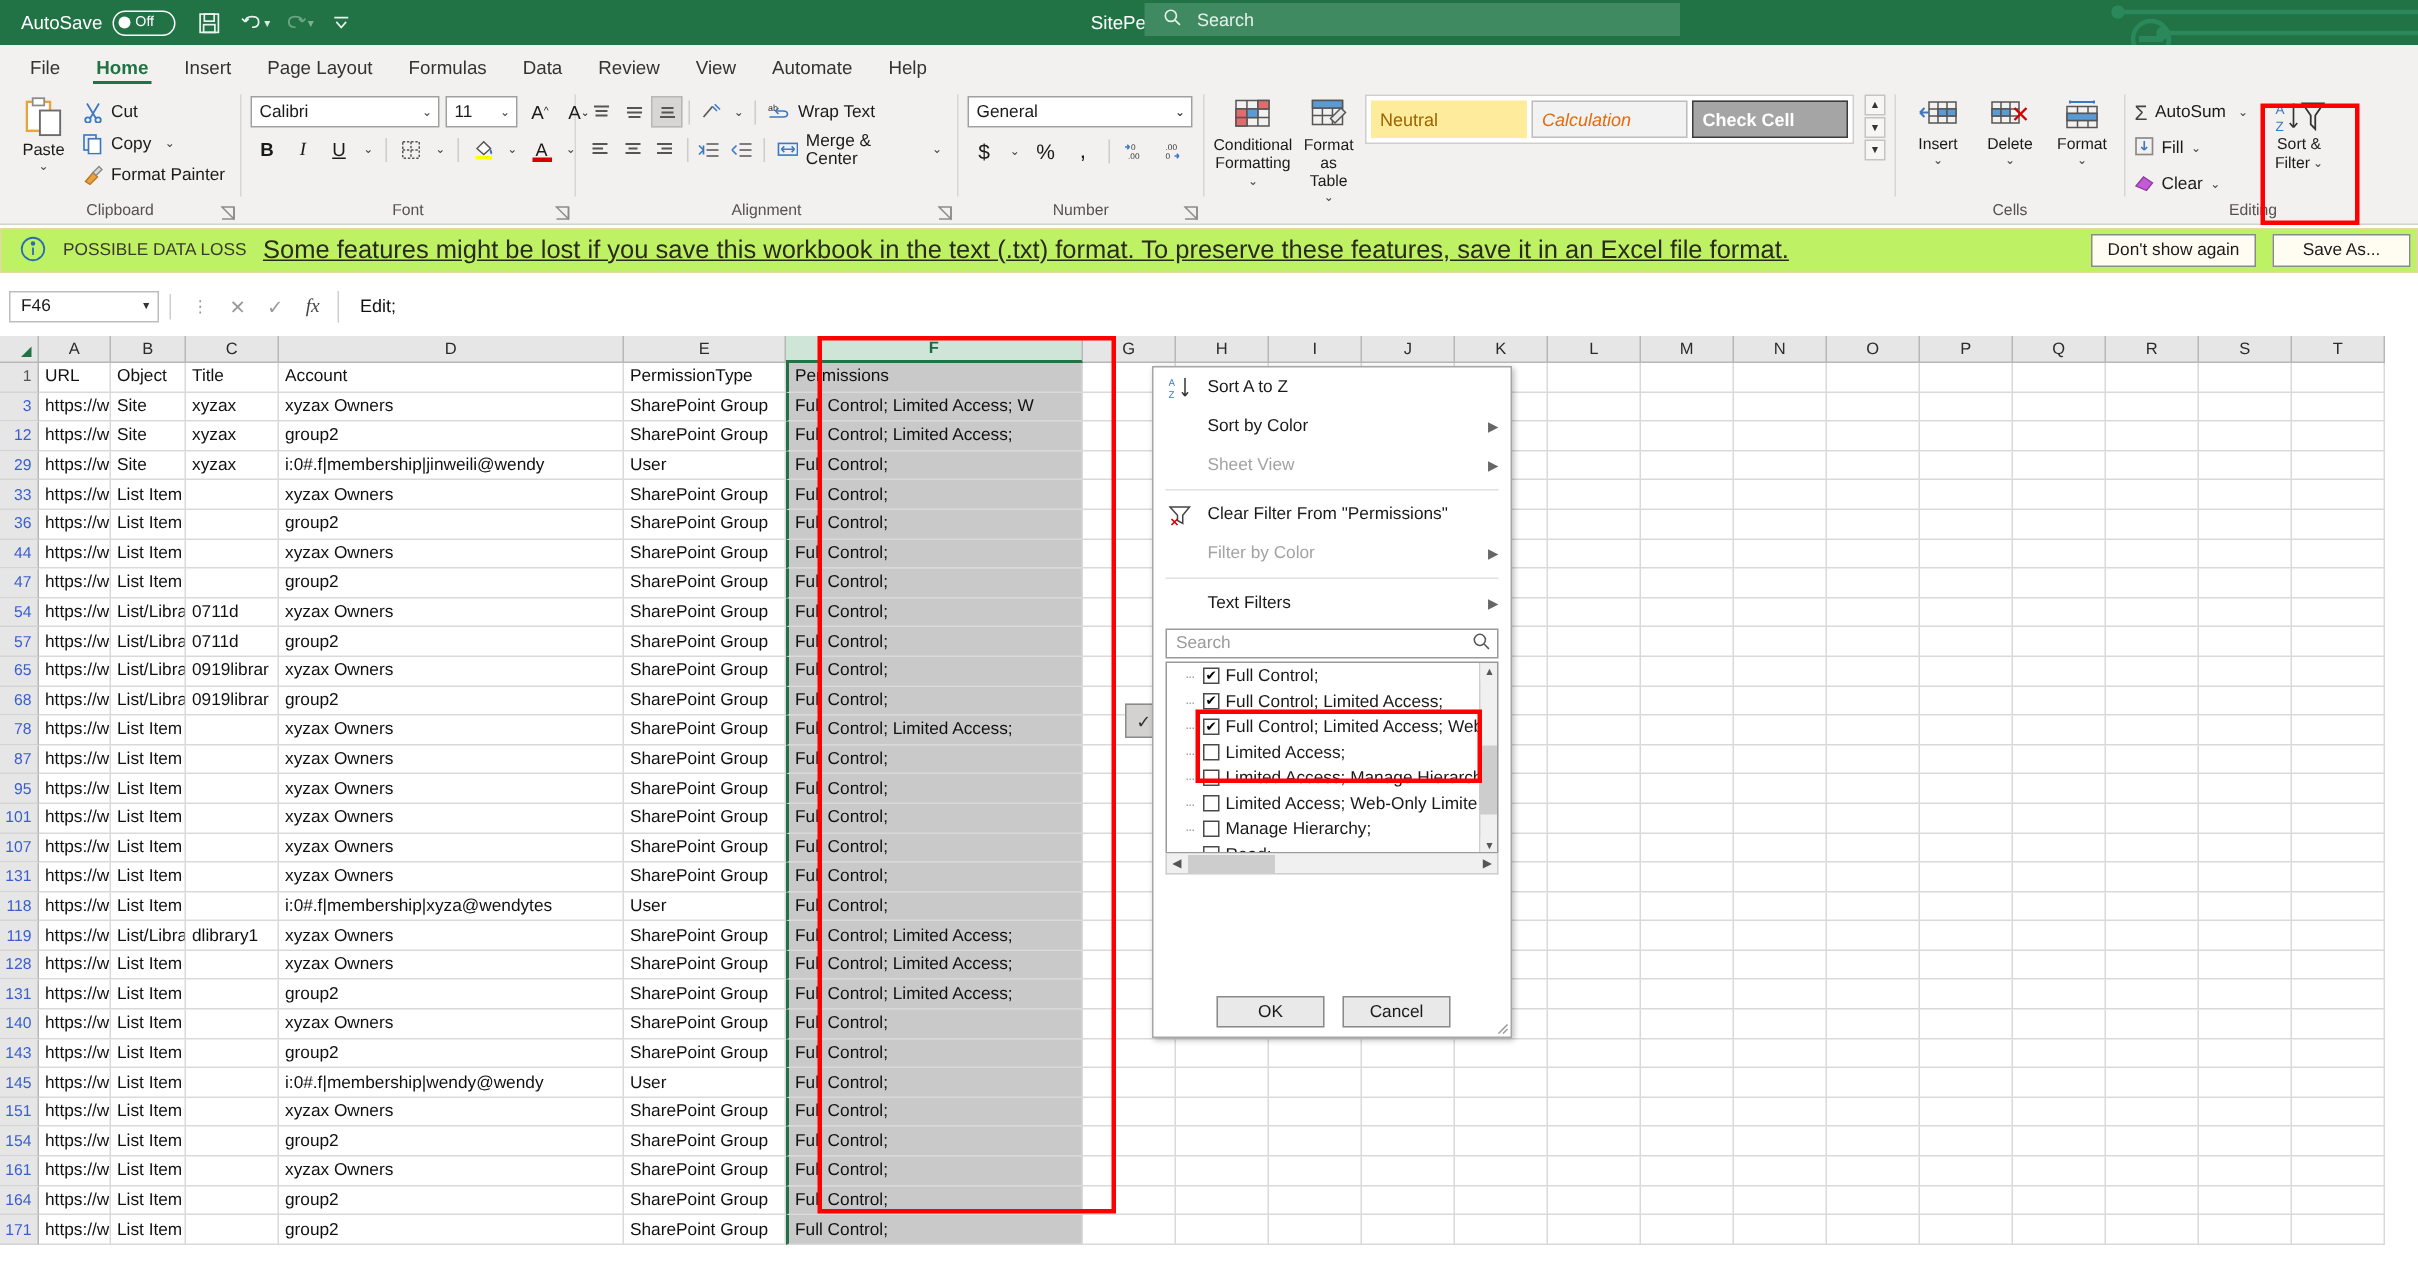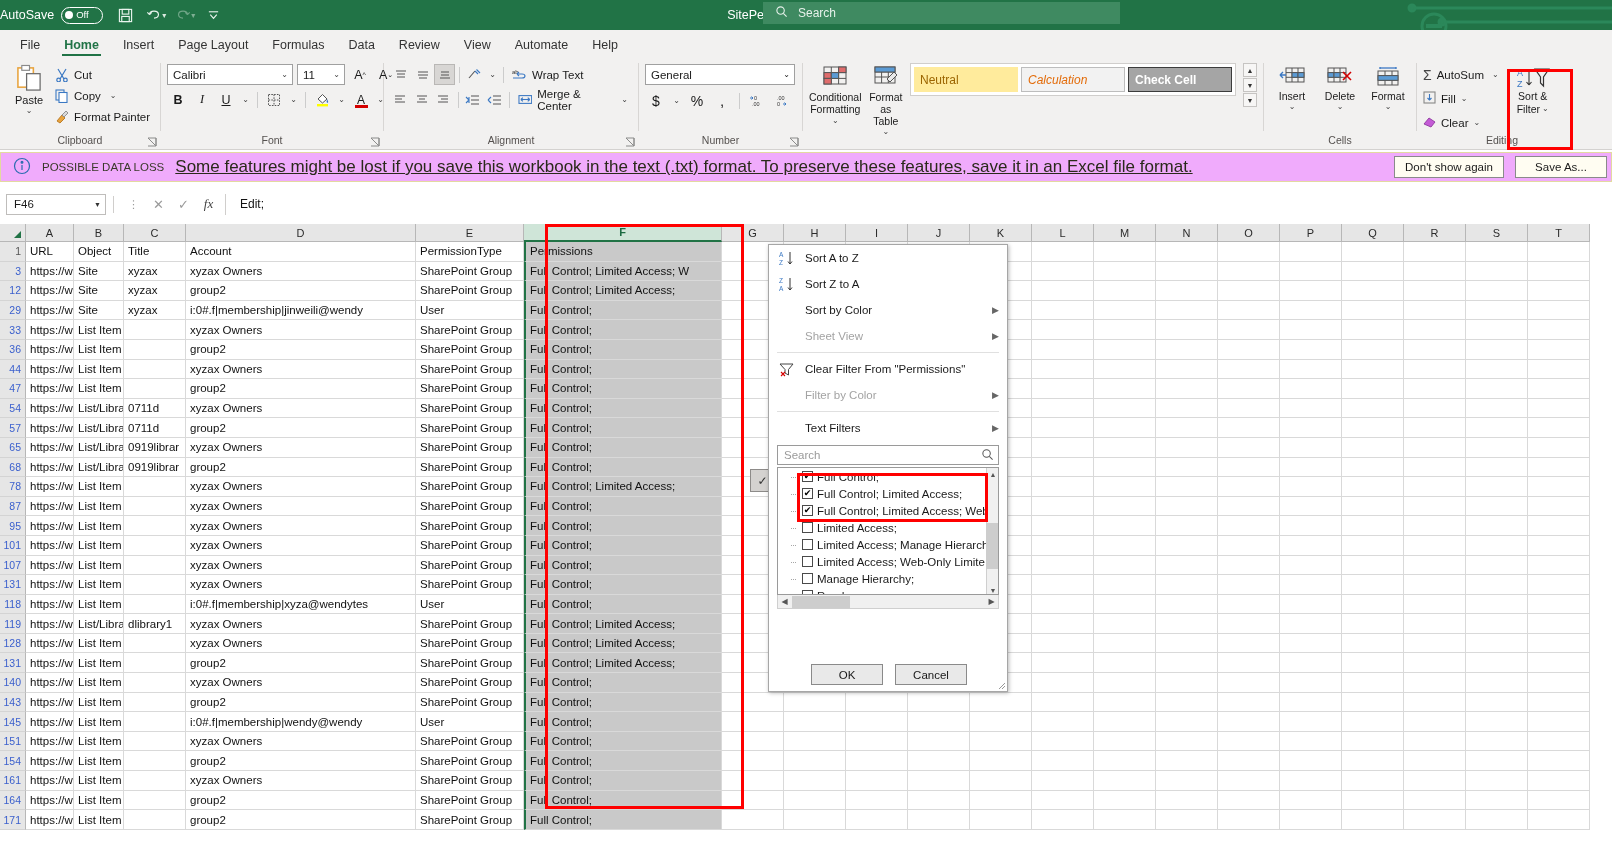--- a/index.html
+++ b/index.html
@@ -10,21 +10,21 @@
     color:#1a1a1a;
     background:#ffffff;
     position:relative;
   }
   
   #titlebar{
     position:absolute; left:0; top:0; width:1612px; height:30px;
     background:#217346; color:#ffffff;
     display:flex; align-items:center;
   }
-  #titlebar .autosave-wrap{ display:flex; align-items:center; gap:7px;}
+  #titlebar .autosave-wrap{ display:flex; align-items:center; margin-left:14px; gap:7px;}
   #titlebar .autosave-label{ font-size:12.5px; color:#fff; }
   .toggle-pill{
     width:42px; height:17px; border-radius:9px; border:1.4px solid #ffffff;
     display:flex; align-items:center; gap:3px; padding-left:3px;
     font-size:9.5px; color:#ffffff; position:relative;
   }
   .toggle-pill .knob{ width:8px;height:8px;border-radius:50%;background:#fff; flex:0 0 auto;}
   .toggle-pill .txt{ line-height:1; }
   .tb-icon{ width:24px;height:24px; display:flex;align-items:center;justify-content:center; color:#e8f3ec;}
   .tb-icon svg{ display:block; }
@@ -113,21 +113,21 @@
   
   .editrow{ display:flex;align-items:center;gap:5px;font-size:11.5px;height:21px;}
   #editing-grp{ position:relative;}
   #editing-highlight{
     position:absolute; left:1507px; top:69px; width:66px; height:81px;
     border:3px solid #ff0000; z-index:40; pointer-events:none;
   }
   
   #warnbar{
     position:absolute; left:0; top:152px; width:1612px; height:30px;
-    background:#f0abfc; border:1px solid #e3d9a0; display:flex; align-items:center; gap:11px;
+    background:#bef264; border:1px solid #e3d9a0; display:flex; align-items:center; gap:11px;
     padding-left:12px;
   }
   #warnbar .wtitle{ font-size:11.5px; color:#3a3a2a; }
   #warnbar .wmsg{ font-size:17px; color:#2a2a1a; text-decoration:underline; }
   .wbtn2{
     height:22px; min-width:110px; border:1px solid #8a8a8a; background:#fffdf2;
     display:flex;align-items:center;justify-content:center; font-size:11.5px; padding:0 10px;
   }
   
   #fbar{
@@ -1398,30 +1398,20 @@
         <span class="fi">
           <svg width="17" height="17" viewBox="0 0 17 17">
             <text x="0" y="7" font-size="6.5" fill="#3b78c3" font-family="Liberation Sans">A</text>
             <text x="0" y="15" font-size="6.5" fill="#3b78c3" font-family="Liberation Sans">Z</text>
             <path d="M11 2 V14 M11 14 L9 11.5 M11 14 L13 11.5" stroke="#333" stroke-width="1" fill="none"></path>
           </svg>
         </span>
         <span>Sort A to Z</span>
       </div>
       <div class="fm-item">
-        <span class="fi">
-          <svg width="17" height="17" viewBox="0 0 17 17">
-            <text x="0" y="7" font-size="6.5" fill="#3b78c3" font-family="Liberation Sans">Z</text>
-            <text x="0" y="15" font-size="6.5" fill="#3b78c3" font-family="Liberation Sans">A</text>
-            <path d="M11 2 V14 M11 14 L9 11.5 M11 14 L13 11.5" stroke="#333" stroke-width="1" fill="none"></path>
-          </svg>
-        </span>
-        <span>Sort Z to A</span>
-      </div>
-      <div class="fm-item">
         <span class="fi"></span>
         <span>Sort by Color</span>
         <span class="arrow">▶</span>
       </div>
       <div class="fm-item disabled">
         <span class="fi"></span>
         <span>Sheet View</span>
         <span class="arrow">▶</span>
       </div>
       <div class="fm-sep"></div>

